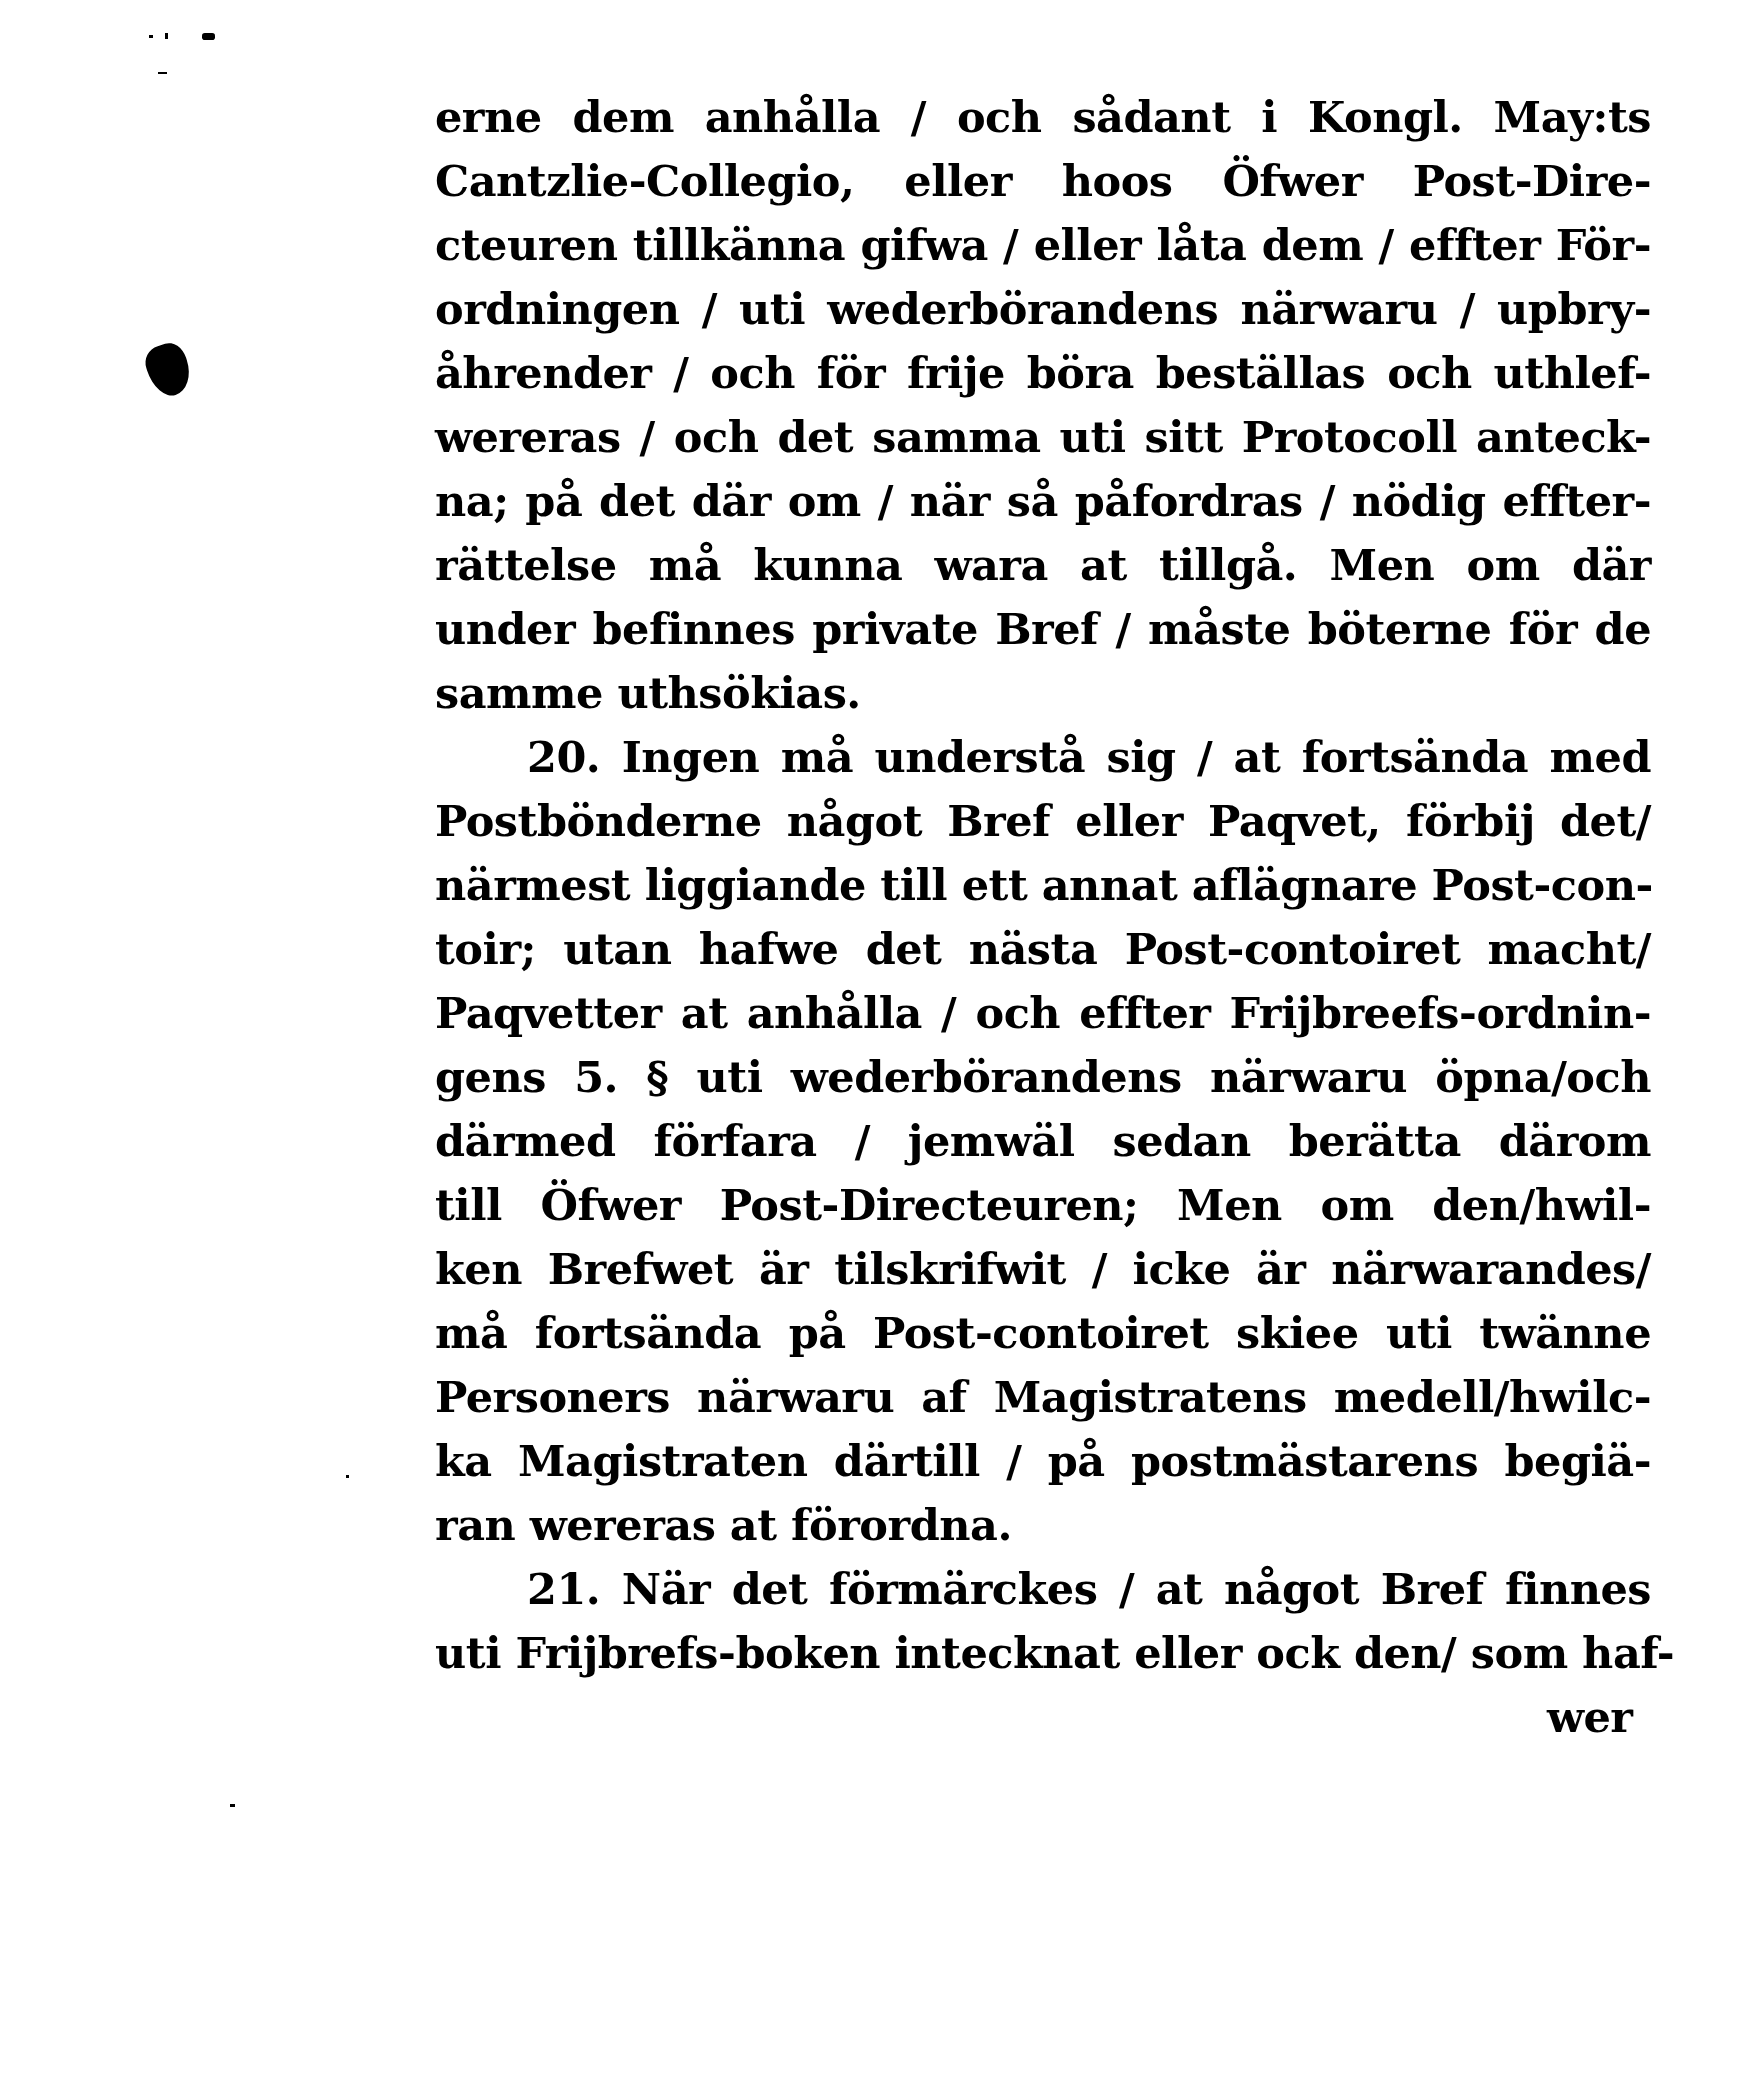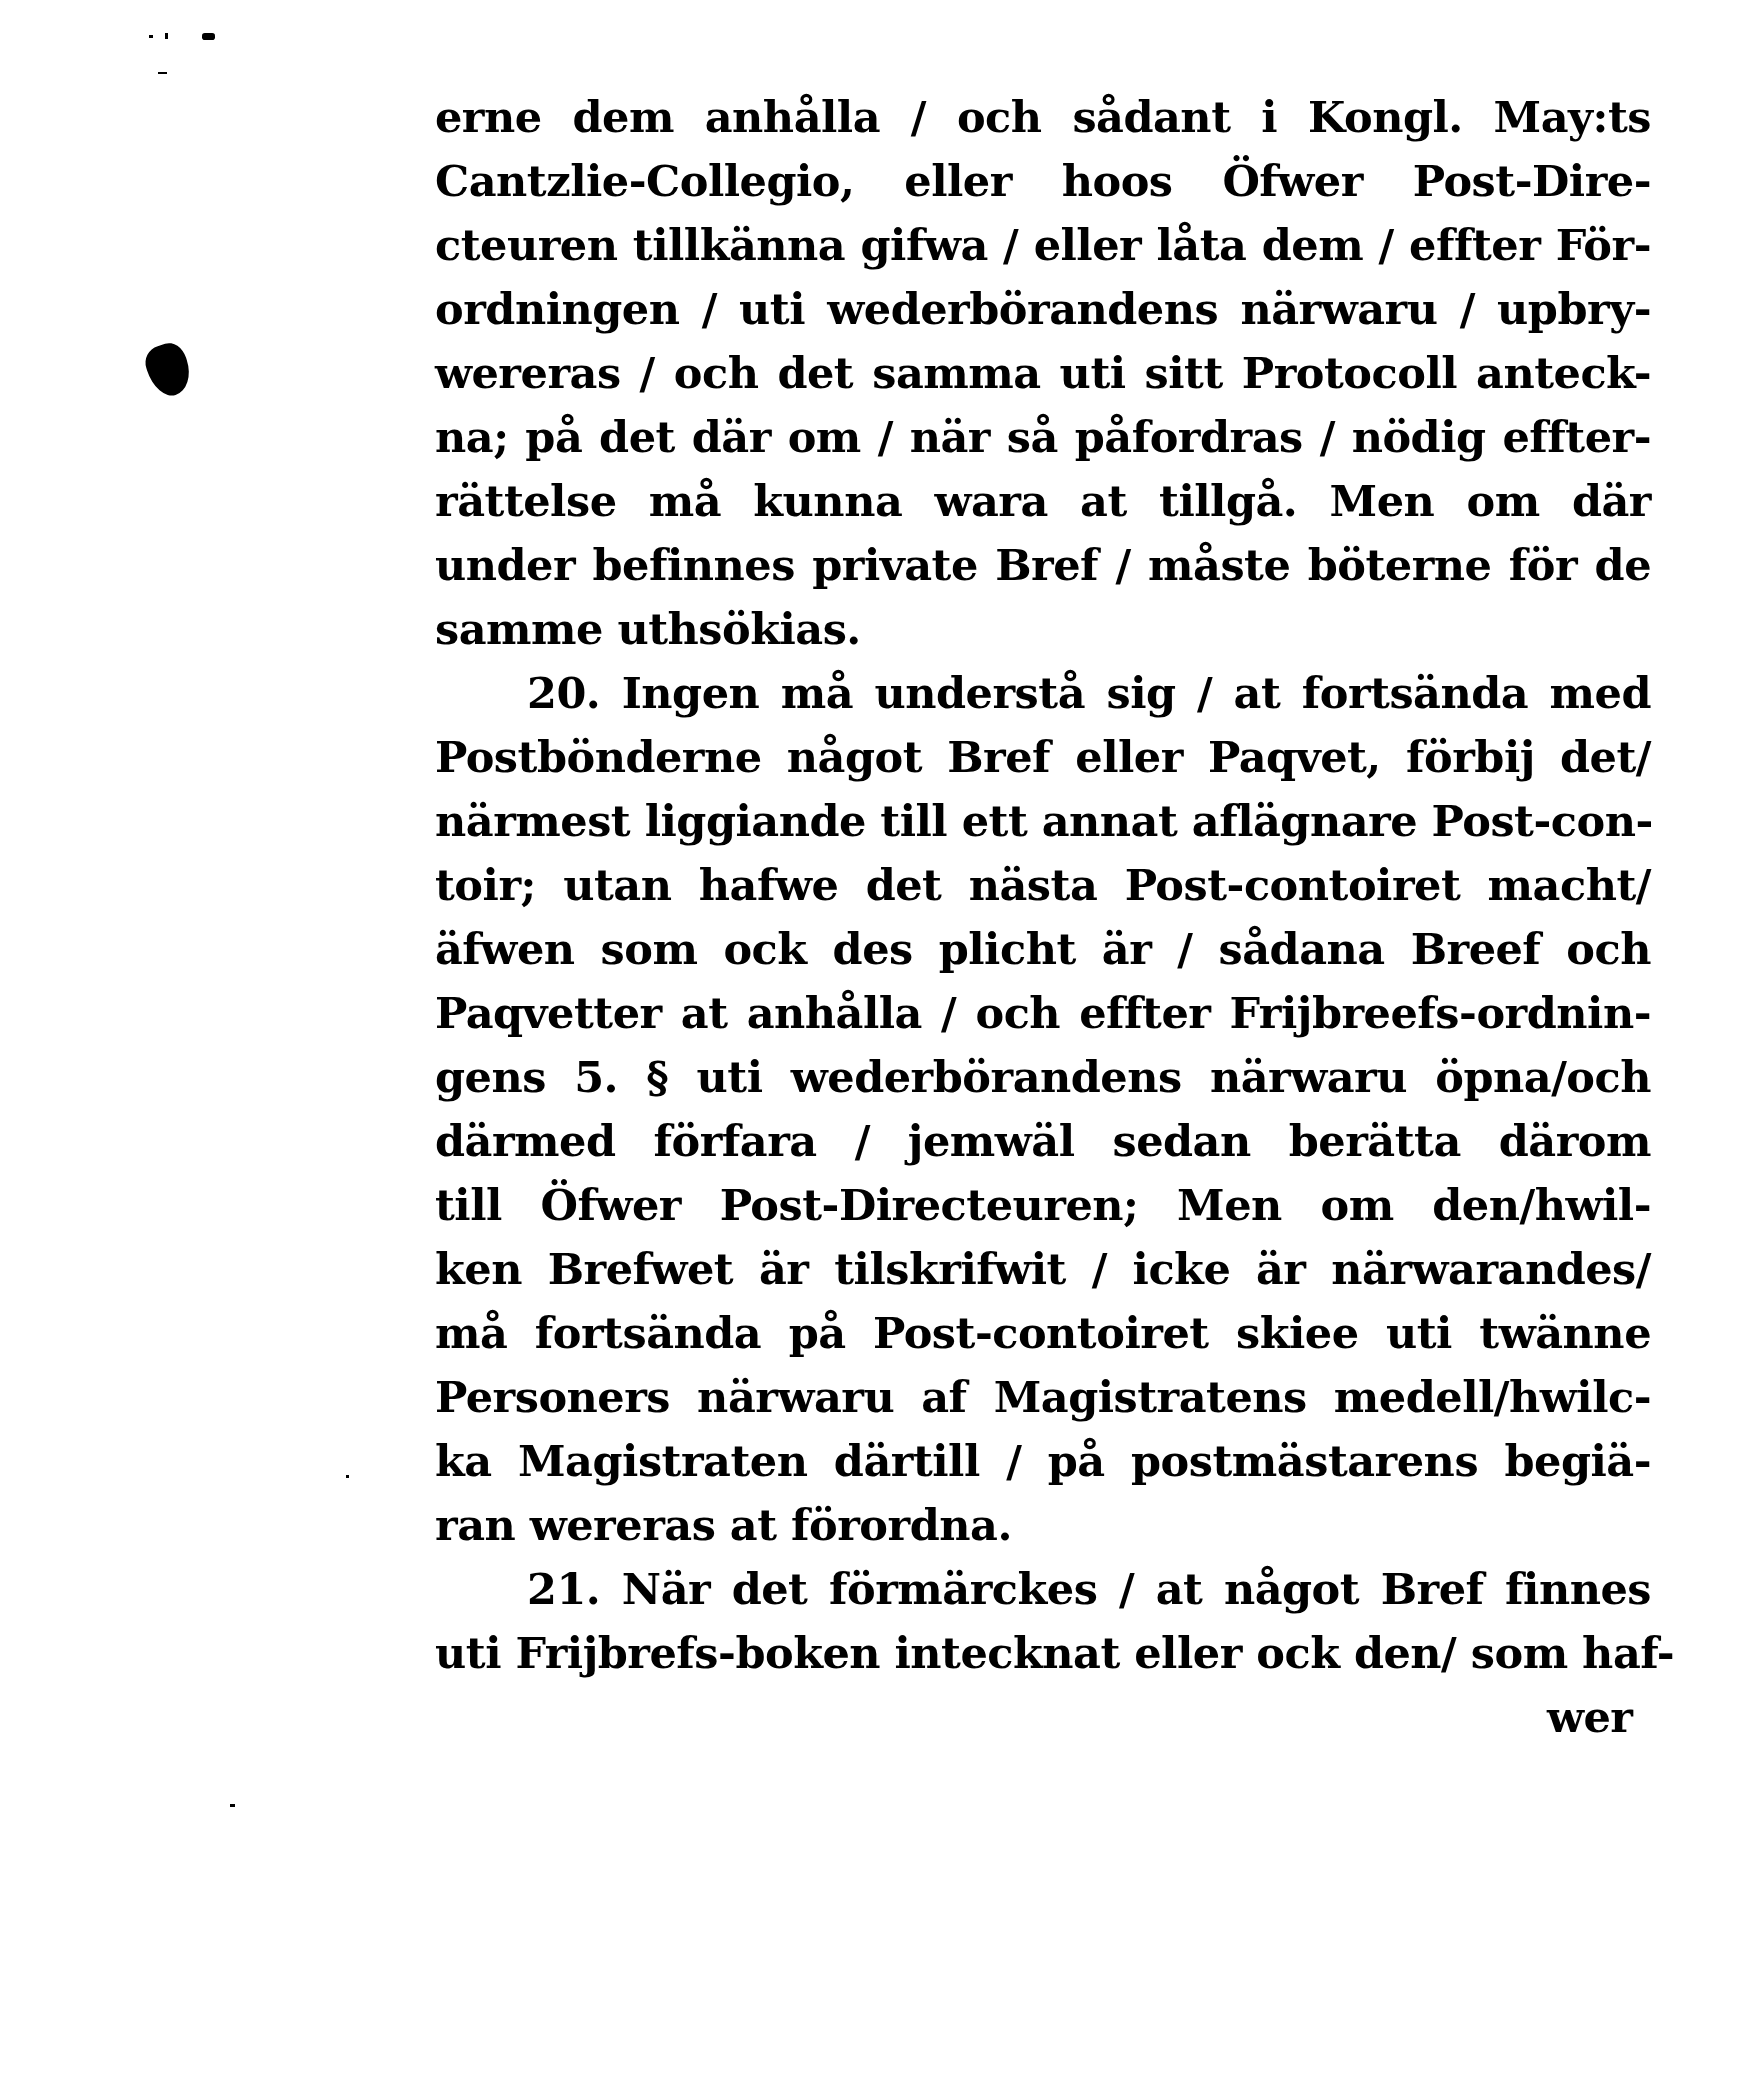--- a/index.html
+++ b/index.html
@@ -43,30 +43,30 @@
   <div class="edge-line" style="left:1731px;top:235px;height:203px;"></div>
   <div class="edge-line" style="left:1733px;top:461px;height:323px;transform:rotate(-1deg);"></div>
   <div class="edge-line" style="left:1737px;top:812px;height:295px;"></div>
   <div class="edge-line" style="left:1741px;top:1117px;height:240px;transform:rotate(-2deg);"></div>
 
   <div class="text-block">
     <span class="line">erne dem anhålla /  och sådant i Kongl. May:ts</span>
     <span class="line">Cantzlie-Collegio, eller hoos  Öfwer Post-Dire-</span>
     <span class="line">cteuren tillkänna gifwa / eller låta dem / effter För-</span>
     <span class="line">ordningen / uti wederbörandens närwaru / upbry-</span>
+    <span class="line">åhrender /  och för frije böra beställas och uthlef-</span>
     <span class="line">wereras /  och det samma uti sitt Protocoll anteck-</span>
     <span class="line">na; på det där om / när så påfordras / nödig effter-</span>
     <span class="line">rättelse må kunna wara at tillgå.  Men om där</span>
     <span class="line">under befinnes private Bref /  måste böterne för de</span>
     <span class="line short">samme uthsökias.</span>
     <span class="line indent">20. Ingen må understå sig / at fortsända med</span>
     <span class="line">Postbönderne något Bref eller Paqvet, förbij det/</span>
     <span class="line">närmest liggiande till ett annat aflägnare Post-con-</span>
     <span class="line">toir; utan hafwe det nästa Post-contoiret macht/</span>
-    <span class="line">äfwen som ock des plicht är /  sådana Breef och</span>
     <span class="line">Paqvetter at anhålla / och effter Frijbreefs-ordnin-</span>
     <span class="line">gens 5. § uti wederbörandens närwaru öpna/och</span>
     <span class="line">därmed förfara /  jemwäl sedan berätta därom</span>
     <span class="line">till Öfwer Post-Directeuren; Men om den/hwil-</span>
     <span class="line">ken Brefwet är tilskrifwit /  icke är närwarandes/</span>
     <span class="line">må fortsända på Post-contoiret skiee uti twänne</span>
     <span class="line">Personers närwaru af Magistratens medell/hwilc-</span>
     <span class="line">ka Magistraten därtill /  på postmästarens begiä-</span>
     <span class="line short">ran wereras at förordna.</span>
     <span class="line indent">21. När det förmärckes / at något Bref finnes</span>

